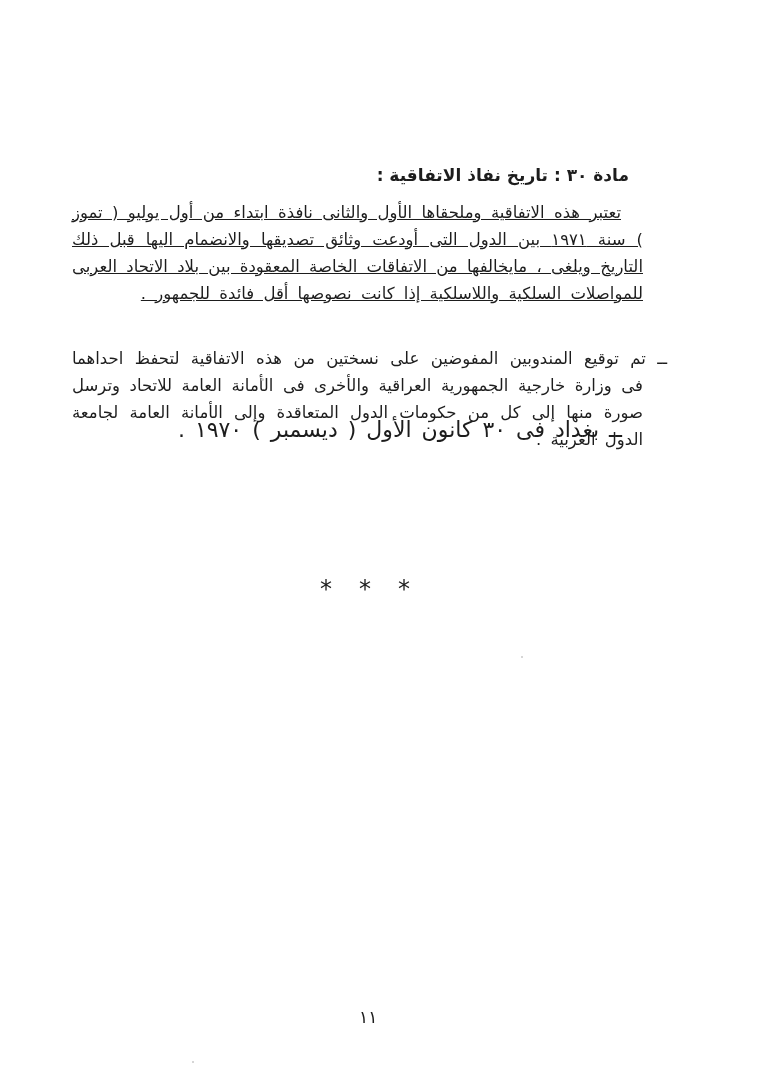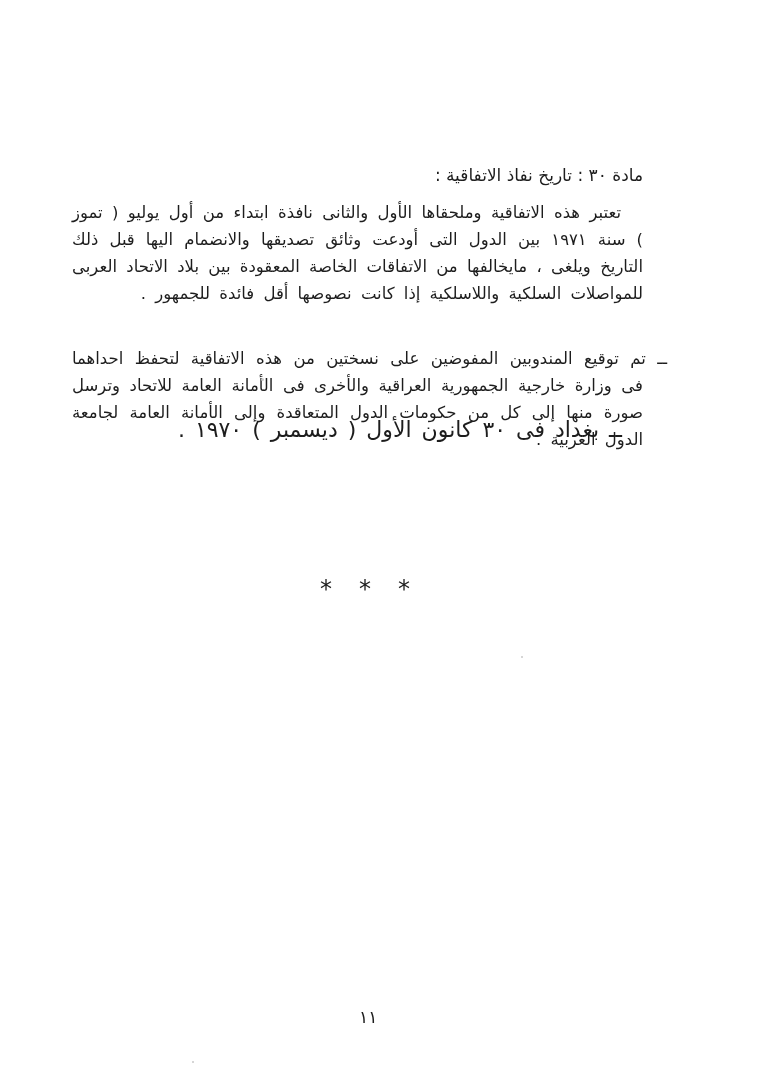--- a/index.html
+++ b/index.html
@@ -13,40 +13,41 @@
     height: 1088px;
     background: #ffffff;
     overflow: hidden;
     font-family: "DejaVu Sans", sans-serif;
     color: #1d1d1d;
     direction: rtl;
   }
   .article-heading {
     position: absolute;
     top: 151px;
-    right: 129px;
+    right: 143px;
     font-size: 17px;
-    font-weight: normal;
+    font-weight: bold;
     letter-spacing: 0.3px;
     white-space: nowrap;
   }
   .body-paragraph {
     position: absolute;
     right: 129px;
     left: 72px;
     font-size: 16.5px;
     line-height: 27px;
     text-align: justify;
     text-justify: inter-word;
     word-spacing: 4px;
     letter-spacing: 0.2px;
   }
   .para-1 {
     top: 182px;
     text-indent: 22px; 
+    text-decoration: underline;
   }
   .para-2 {
     top: 311px;
     text-indent: -24px; 
     margin-top: 34px;
   }
   .dateline {
     position: absolute;
     top: 394px;
     right: 150px;

